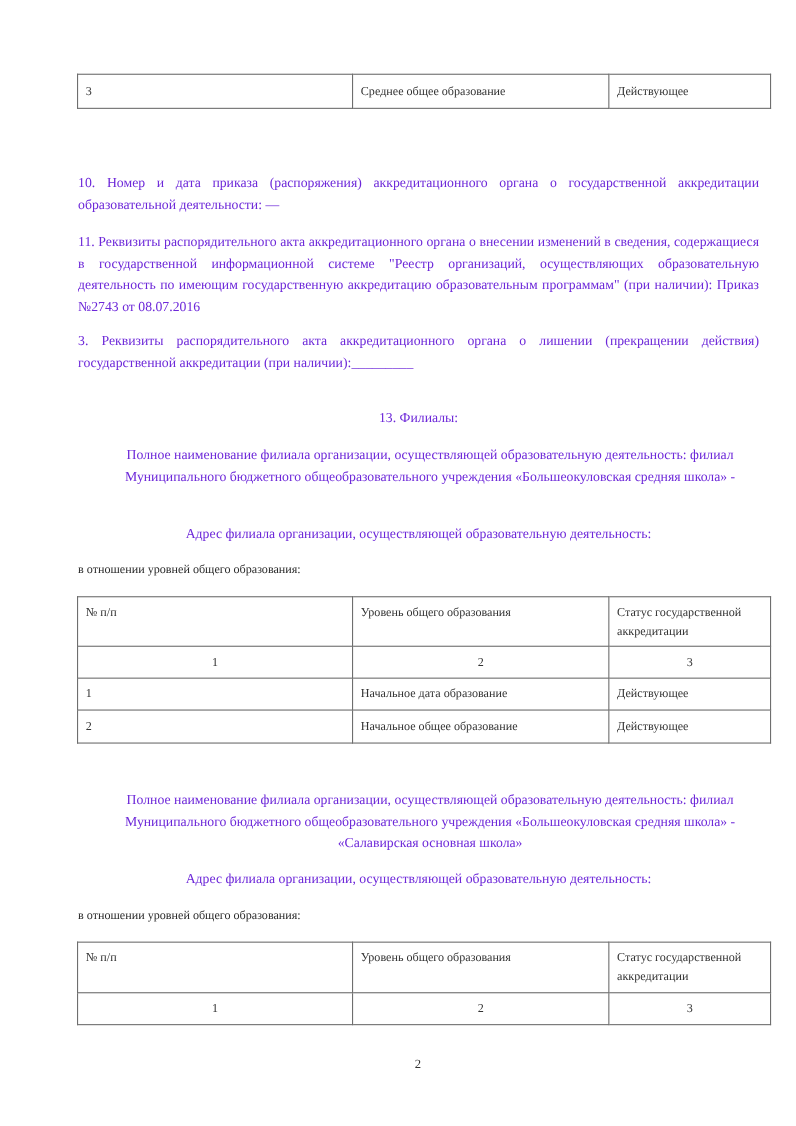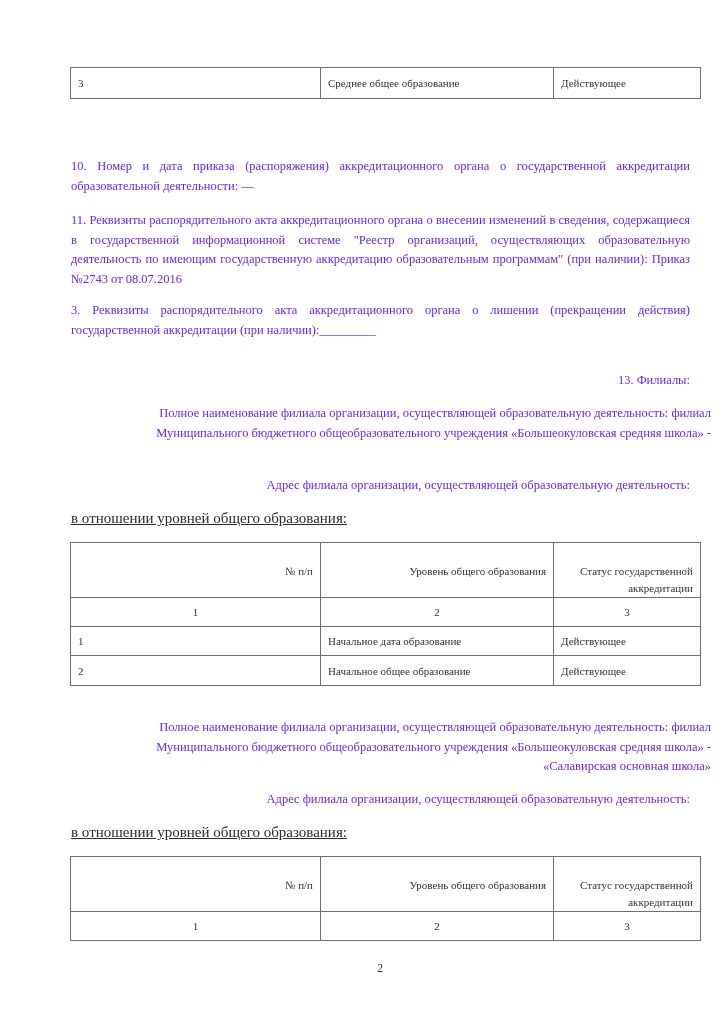--- a/index.html
+++ b/index.html
@@ -17,47 +17,46 @@
     }
     .para {
       position: absolute;
       left: 71px;
       width: 619px;
       font-size: 12.5px;
       line-height: 19.5px;
       text-align: justify;
       color: #6d28d9;
     }
-    .para.left { text-align: right; }
+    .para.left { text-align: center; }
     .small {
       position: absolute;
       left: 71px;
-      font-size: 15px;
+      font-size: 11px;
       line-height: 14px;
       color: #2a2a2a;
-      text-decoration: underline;
     }
     table.grid {
       position: absolute;
       border-collapse: collapse;
       table-layout: fixed;
       font-size: 11px;
       color: #333;
     }
     table.grid td {
       border: 1.2px solid #6e6e6e;
       padding: 0 7px;
       vertical-align: middle;
       overflow: hidden;
       white-space: nowrap;
     }
     table.grid td.hdr {
       vertical-align: top;
-      text-align: right;
-      padding-top: 20px;
+      text-align: left;
+      padding-top: 6px;
       line-height: 17px;
       white-space: normal;
       margin-left: 24px;
     }
     table.grid td.c { text-align: center; }
     .pagenum {
       position: absolute;
       left: 0;
       width: 760px;
       top: 962px;

